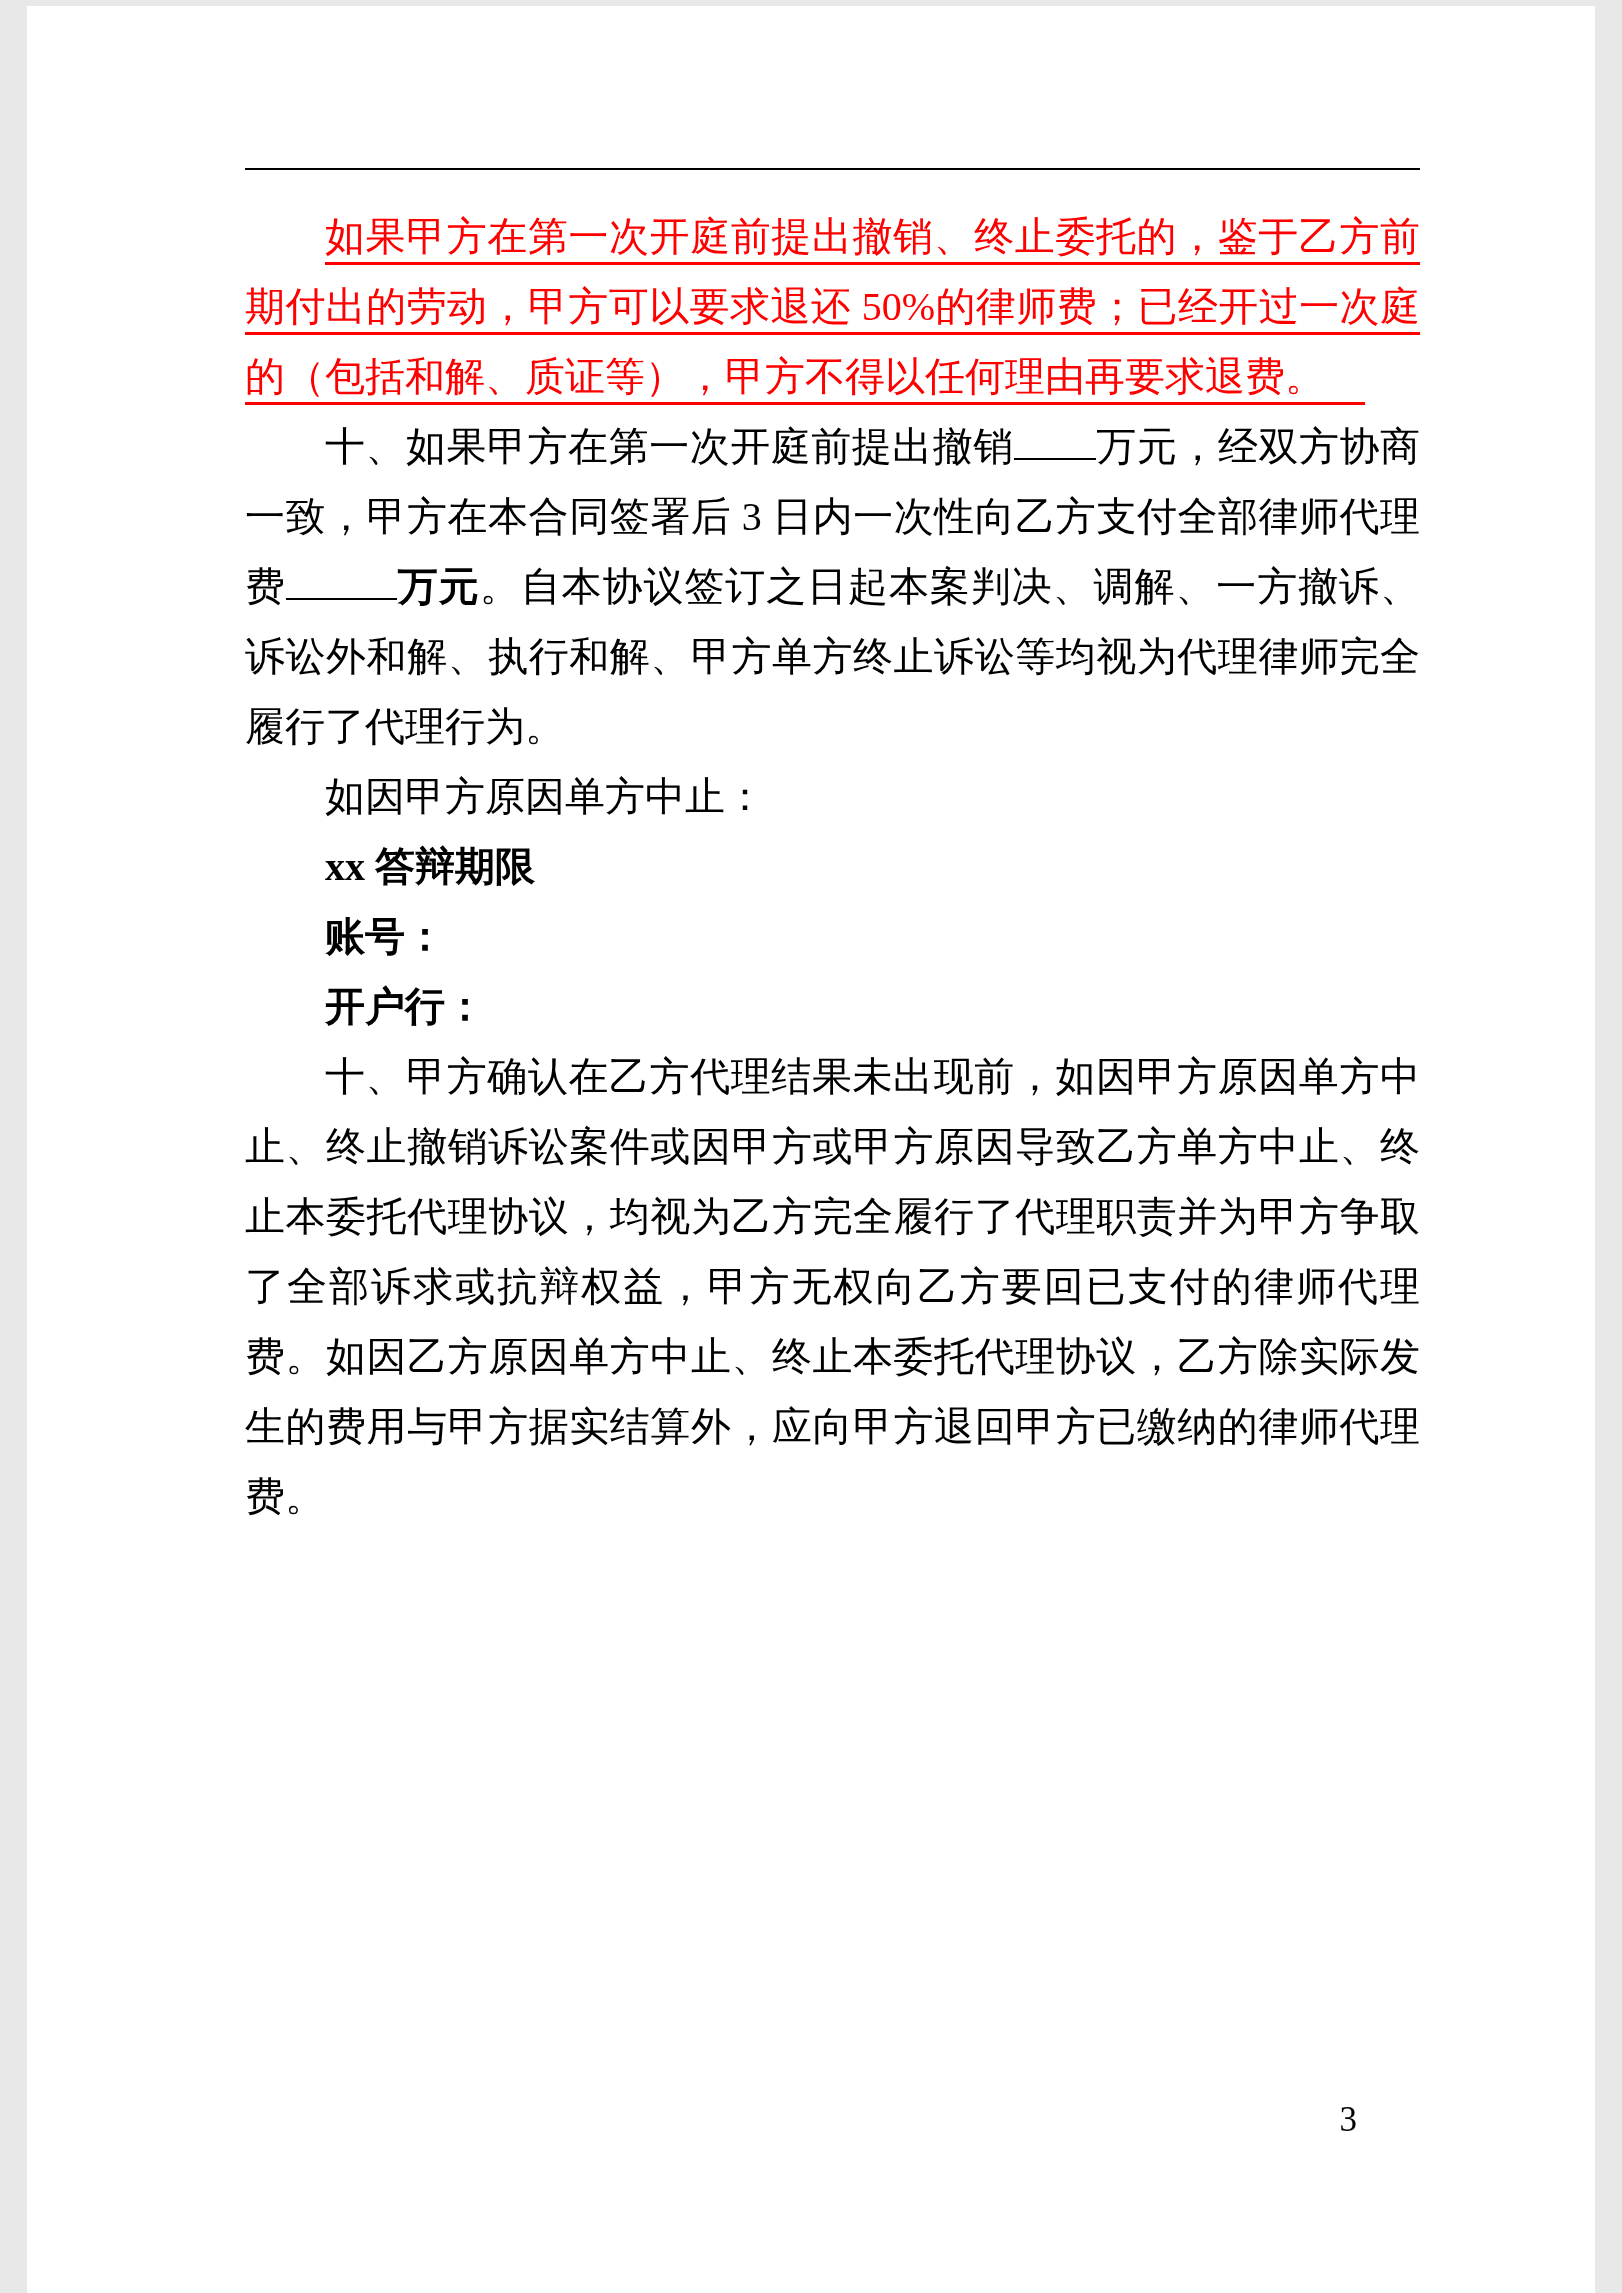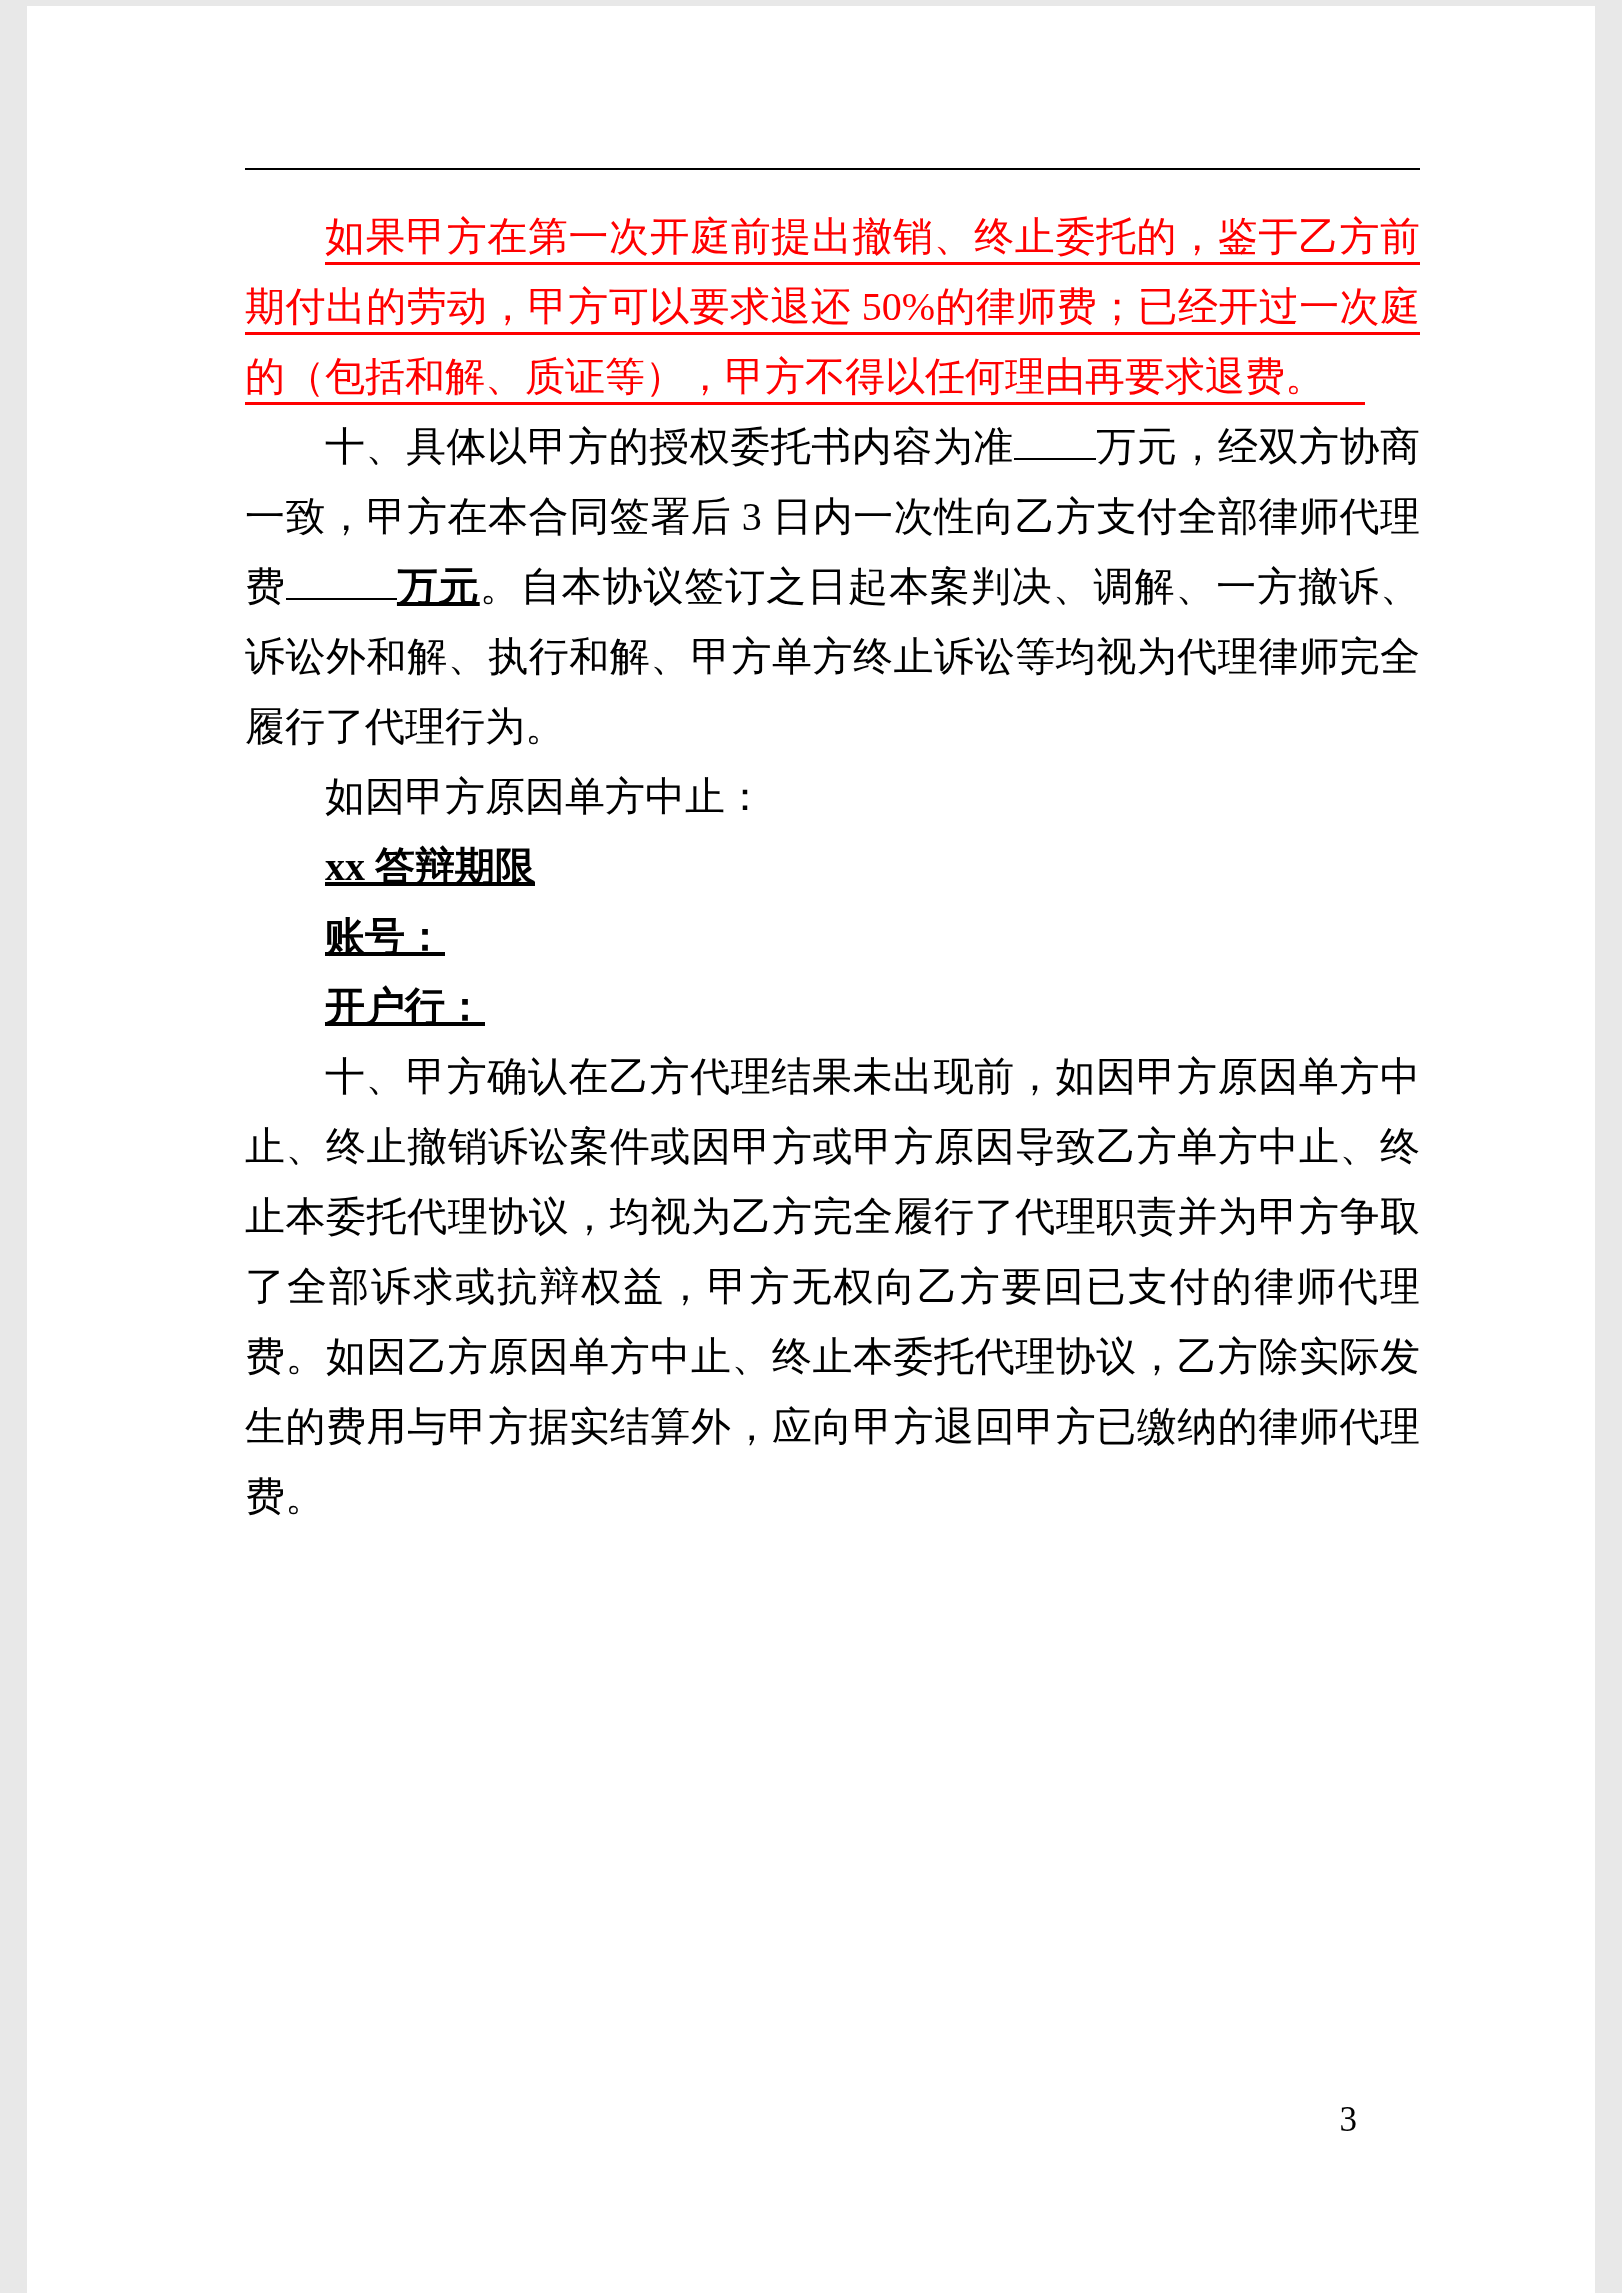--- a/index.html
+++ b/index.html
@@ -38,21 +38,21 @@
     padding: 0;
     text-indent: 2em;
   }
   .red {
     color: #ff0000;
     text-decoration: underline;
     text-decoration-color: #ff0000;
     text-decoration-thickness: 2.7px;
     text-underline-offset: 11.8px;
   }
-  .bold { font-weight: bold; text-decoration: underline; }
+  .bold { font-weight: bold; }
   .blank {
     display: inline-block;
     height: 36px;
     border-bottom: 2.7px solid #000000;
     vertical-align: baseline;
     text-indent: 0;
   }
   .page-number {
     position: absolute;
     top: 2091px;
@@ -62,21 +62,21 @@
     color: #000000;
   }
 </style>
 </head>
 <body>
 
 <div class="page">
   <div class="header-rule"></div>
   <div class="doc-body" id="doc-body">
       <p class="para"><span class="red">如果甲方在第一次开庭前提出撤销、终止委托的，鉴于乙方前期付出的劳动，甲方可以要求退还 50%的律师费；已经开过一次庭的（包括和解、质证等），甲方不得以任何理由再要求退费。　</span></p>
-      <p class="para"><span>十、具体以甲方的授权委托书内容为准</span><span class="blank" style="width: 82px;"></span><span>万元，经双方协商一致，甲方在本合同签署后 3 日内一次性向乙方支付全部律师代理费</span><span class="blank" style="width: 111px;"></span><span class="bold">万元</span><span>。自本协议签订之日起本案判决、调解、一方撤诉、诉讼外和解、执行和解、甲方单方终止诉讼等均视为代理律师完全履行了代理行为。</span></p>
+      <p class="para"><span>十、如果甲方在第一次开庭前提出撤销</span><span class="blank" style="width: 82px;"></span><span>万元，经双方协商一致，甲方在本合同签署后 3 日内一次性向乙方支付全部律师代理费</span><span class="blank" style="width: 111px;"></span><span class="bold">万元</span><span>。自本协议签订之日起本案判决、调解、一方撤诉、诉讼外和解、执行和解、甲方单方终止诉讼等均视为代理律师完全履行了代理行为。</span></p>
       <p class="para"><span>如因甲方原因单方中止：</span></p>
       <p class="para"><span class="bold">xx 答辩期限</span></p>
       <p class="para"><span class="bold">账号：</span></p>
       <p class="para"><span class="bold">开户行：</span></p>
       <p class="para"><span>十、甲方确认在乙方代理结果未出现前，如因甲方原因单方中止、终止撤销诉讼案件或因甲方或甲方原因导致乙方单方中止、终止本委托代理协议，均视为乙方完全履行了代理职责并为甲方争取了全部诉求或抗辩权益，甲方无权向乙方要回已支付的律师代理费。如因乙方原因单方中止、终止本委托代理协议，乙方除实际发生的费用与甲方据实结算外，应向甲方退回甲方已缴纳的律师代理费。</span></p>
     </div>
   <div class="page-number">3</div>
 </div>
 
 

